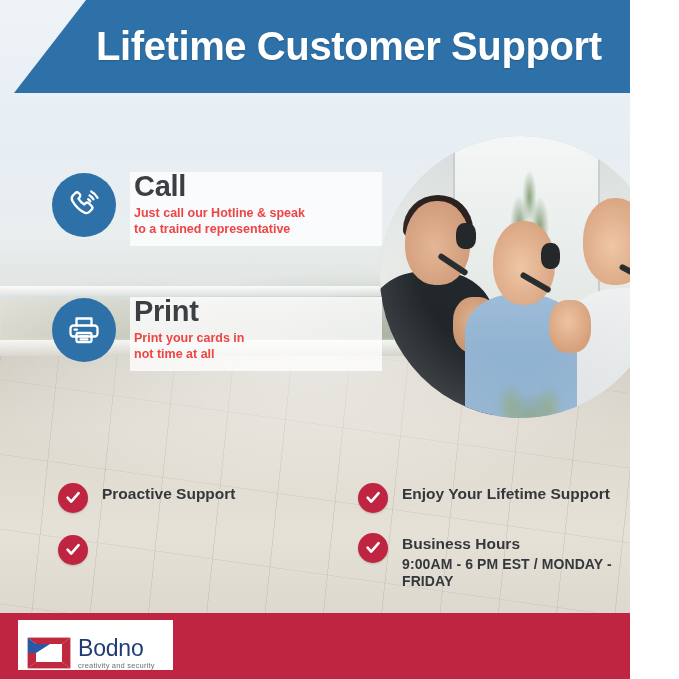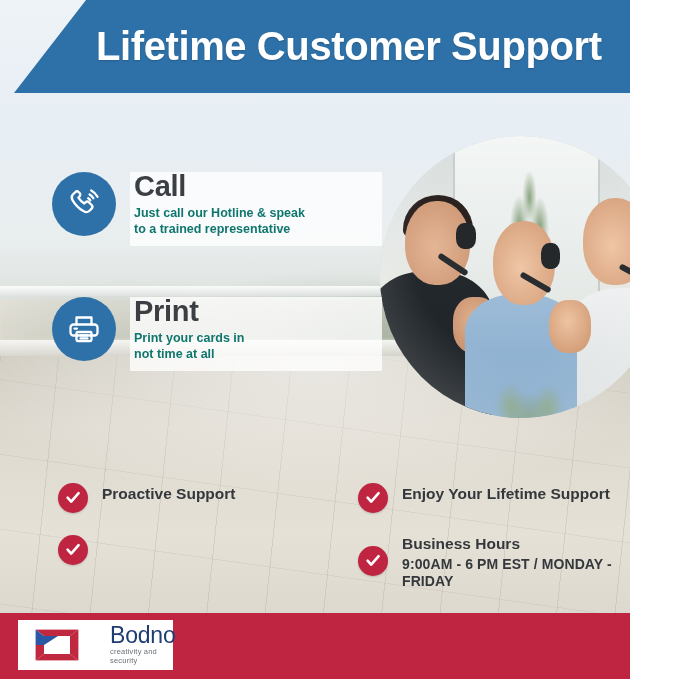--- a/index.html
+++ b/index.html
@@ -155,21 +155,21 @@
   .headset { position:absolute; background:#25282b; border-radius:40%; }
   .hs-boom { position:absolute; background:#2a2d30; border-radius:3px; transform-origin:left center; }
   .photo-shade {
     position:absolute; inset:0;
     background: radial-gradient(70% 70% at 50% 40%, rgba(255,255,255,0) 55%, rgba(255,255,255,.22) 100%);
   }
 
   
   .card {
     position: absolute;
-    display: flex; align-items: flex-start;
+    display: flex; align-items: center;
   }
   .card-panel {
     position: absolute; left: 78px; top: 0;
     width: 252px; height: 74px;
     background: rgba(255,255,255,0.78);
   }
   .card-icon {
     position: relative; z-index: 2;
     width: 64px; height: 64px; border-radius: 50%;
     background: #2e71a8;
@@ -177,21 +177,21 @@
     flex: none;
   }
   .card-icon svg { display: block; }
   .card-text { position: relative; z-index: 2; margin-left: 18px; }
   .card-title {
     font-size: 29px; font-weight: bold; color: #3b3f43;
     line-height: 1.0; letter-spacing: -0.3px;
   }
   .card-desc {
     margin-top: 5px;
-    font-size: 12.5px; font-weight: bold; color: #0f766e;
+    font-size: 12.5px; font-weight: bold; color: #ef4444;
     line-height: 1.25; white-space: pre-line;
   }
 
   #card-call { left: 52px; top: 172px; }
   #card-print { left: 52px; top: 297px; }
 
   
   .checklist { position: absolute; display: flex; align-items: flex-start; }
   .check-icon {
     width: 30px; height: 30px; border-radius: 50%;
@@ -204,34 +204,33 @@
     font-size: 15.5px; font-weight: bold; color: #34383c;
     line-height: 1.22; white-space: pre-line;
   }
   .check-sub {
     font-size: 14px; font-weight: bold; color: #34383c;
     line-height: 1.2; margin-top: 2px; letter-spacing: .1px;
   }
   #chk-0 { left: 58px; top: 483px; }
   #chk-1 { left: 58px; top: 535px; }
   #chk-2 { left: 358px; top: 483px; }
-  #chk-3 { left: 358px; top: 533px; align-items: center; }
+  #chk-3 { left: 358px; top: 533px; }
 
   
   .footer {
     position: absolute; left: 0; right: 0; top: 613px; height: 66px;
     background: #bf2441;
   }
   .logo-card {
     position: absolute; left: 18px; top: 7px;
     width: 155px; height: 50px;
     background: #ffffff;
-    display: flex; align-items: center;
-    padding: 0 16px;
-    gap: 24px;
+    display: flex; align-items: flex-end;
+    padding: 0 8px;
   }
   .logo-mark { width: 46px; height: 34px; flex: none; }
   .logo-text { margin-left: 6px; }
   .logo-name {
     font-size: 23px; color: #1f3d73; line-height: .95;
     font-family: "Liberation Sans", sans-serif;
     letter-spacing: -0.2px;
   }
   .logo-tag {
     font-size: 7.5px; color: #6b7177; letter-spacing: .2px; margin-top: 1px;

